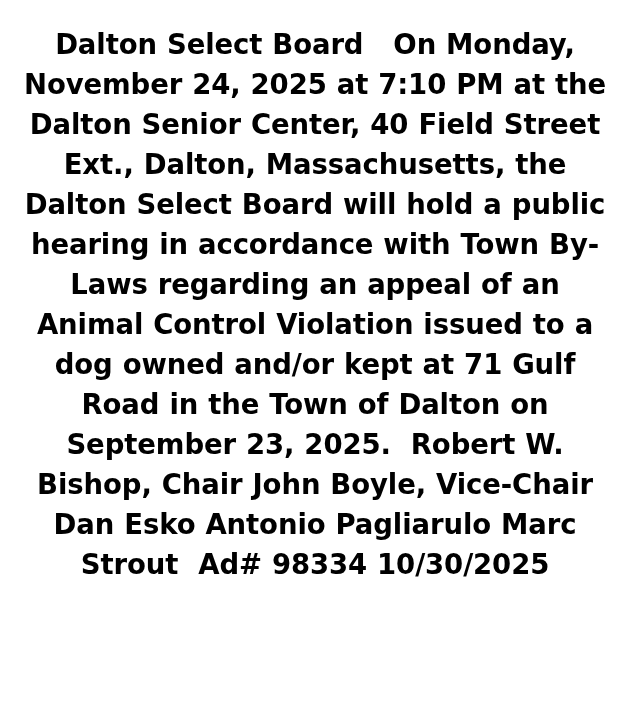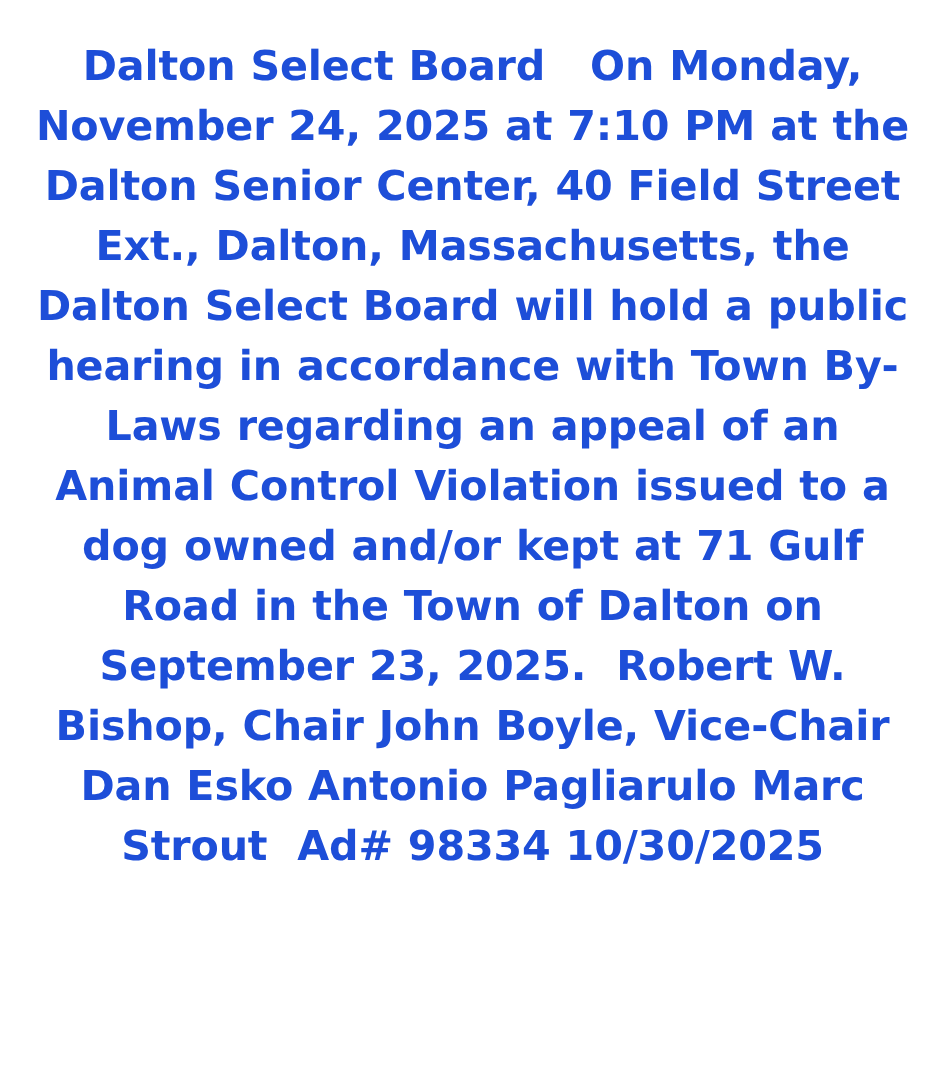--- a/index.html
+++ b/index.html
@@ -18,21 +18,21 @@
     height: 725px;
     padding: 24px 14px 14px 14px;
     background: #ffffff;
     display: block;
   }
   .notice-text {
     font-family: "DejaVu Sans", sans-serif;
     font-weight: bold;
     font-size: 27.5px;
     line-height: 40px;
-    color: #1d4ed8;
+    color: #000000;
     text-align: center;
     letter-spacing: -0.1px;
     white-space: pre-wrap;
     word-spacing: 0.5px;
   }
 </style>
 </head>
 <body>
 
 <div class="notice">

